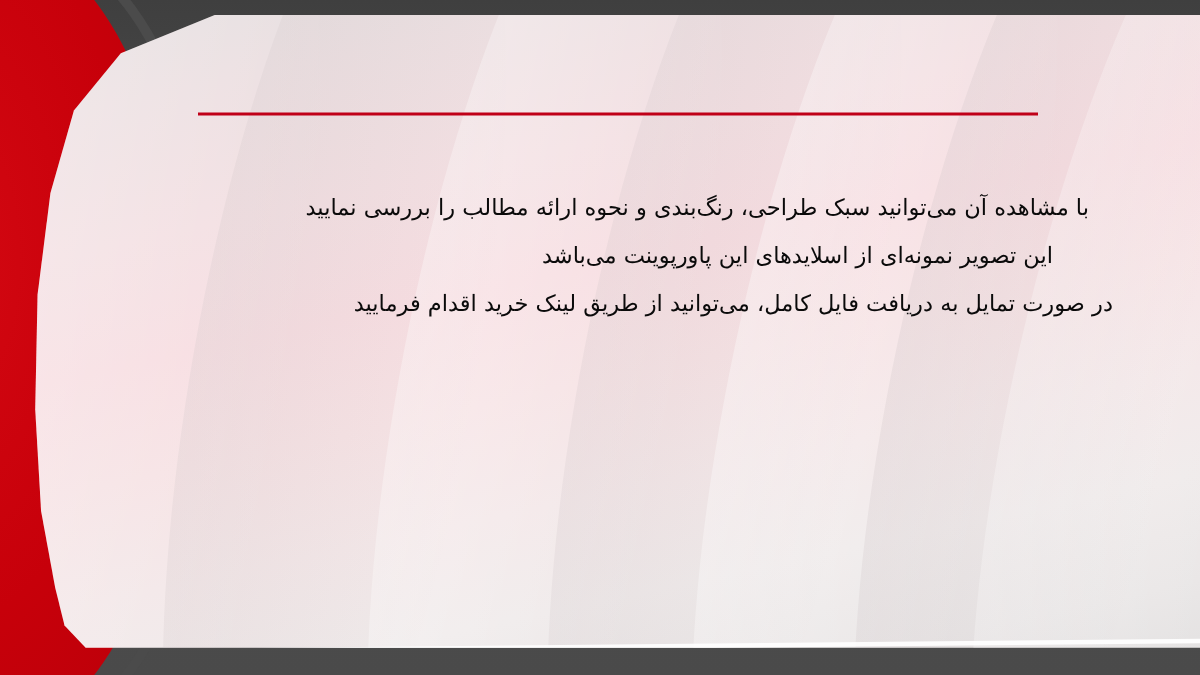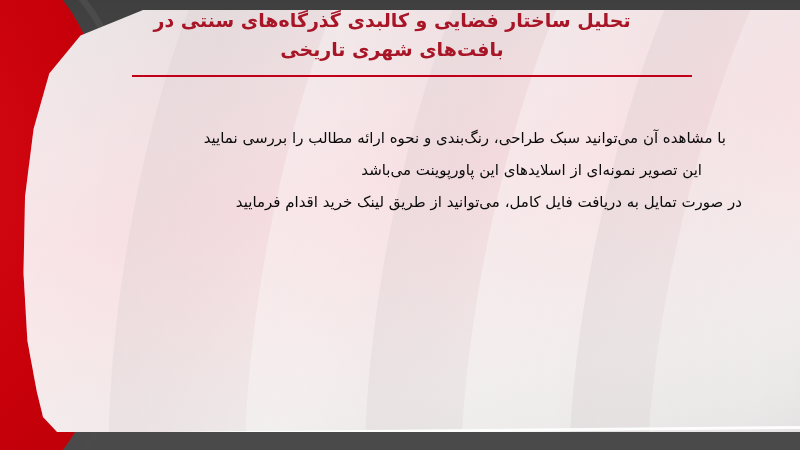--- a/index.html
+++ b/index.html
@@ -182,24 +182,20 @@
     <div class="band b1"></div>
     <div class="band b2"></div>
     <div class="band b3"></div>
     <div class="band b4"></div>
     <div class="band b5"></div>
     <div class="band b6"></div>
     <div class="band b7"></div>
     <div class="panel-bottom-edge"></div>
   </div>
 
-  <div class="title-block">
-    <div class="title-line">تحلیل ساختار فضایی و کالبدی گذرگاه‌های سنتی در</div>
-    <div class="title-line">بافت‌های شهری تاریخی</div>
-  </div>
   <div class="title-rule"></div>
 
   <div class="body-block">
     <div class="body-line l2">با مشاهده آن می‌توانید سبک طراحی، رنگ‌بندی و نحوه ارائه مطالب را بررسی نمایید</div>
     <div class="body-line l1">این تصویر نمونه‌ای از اسلایدهای این پاورپوینت می‌باشد</div>
     <div class="body-line l3">در صورت تمایل به دریافت فایل کامل، می‌توانید از طریق لینک خرید اقدام فرمایید</div>
   </div>
 
 </div>
 

